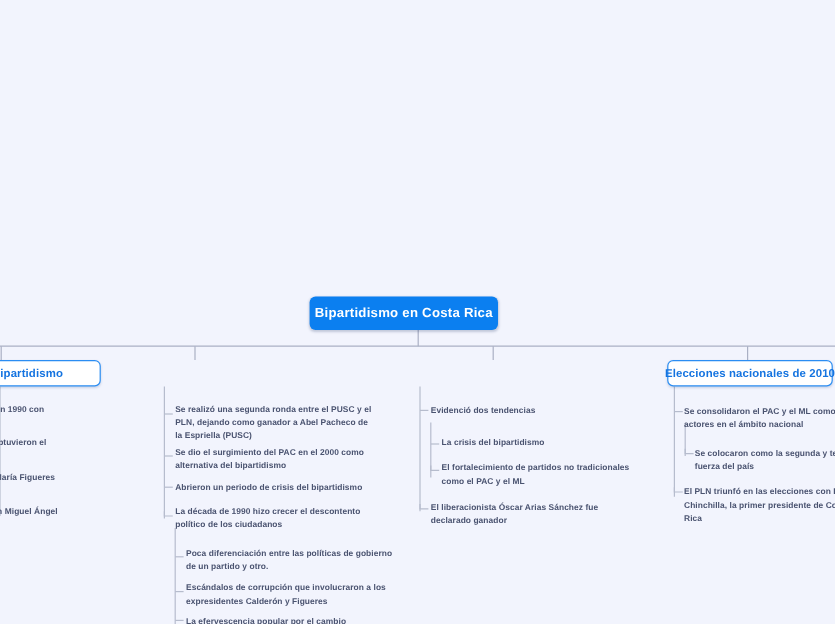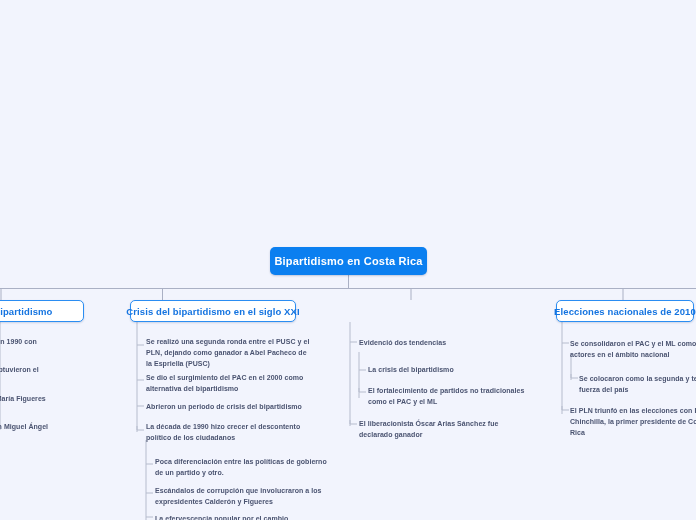--- a/index.html
+++ b/index.html
@@ -42,21 +42,21 @@
   #wires .branch-wire {
     stroke: #aab0c4;
   }
   #wires .leaf-wire {
     stroke: #b6bccd;
   }
 
   
   .root-node {
     position: absolute;
-    left: 270px;
+    left: 258px;
     top: 247px;
     width: 157px;
     height: 28px;
     background: #0b7ff0;
     border-radius: 5px;
     display: flex;
     align-items: center;
     justify-content: center;
     box-shadow: 0 1px 2px rgba(20,40,90,.22);
   }
@@ -151,23 +151,20 @@
   </svg>
 
   <div class="root-node">
     <span class="root-label">Bipartidismo en Costa Rica</span>
   </div>
 
   <div class="branch-node" id="branch-0">
     <span class="branch-label">el bipartidismo</span>
   </div>
 
-  <div class="branch-node" id="branch-1">
-    <span class="branch-label">Crisis del bipartidismo en el siglo XXI</span>
-  </div>
 
 
   <div class="branch-node" id="branch-3">
     <span class="branch-label">Elecciones nacionales de 2010</span>
   </div>
 
   <div class="leaf" style="left:-86px; top:337px; width:200px;">rimera victoria electoral en 1990 con</div>
   <div class="leaf" style="left:-86px; top:345px; width:200px;">tillo</div>
   <div class="leaf" style="left:-86px; top:365px; width:200px;">a que el PLN y el PUSC obtuvieron el</div>
   <div class="leaf" style="left:-86px; top:394px; width:205px;">tomó el poder con José María Figueres</div>

